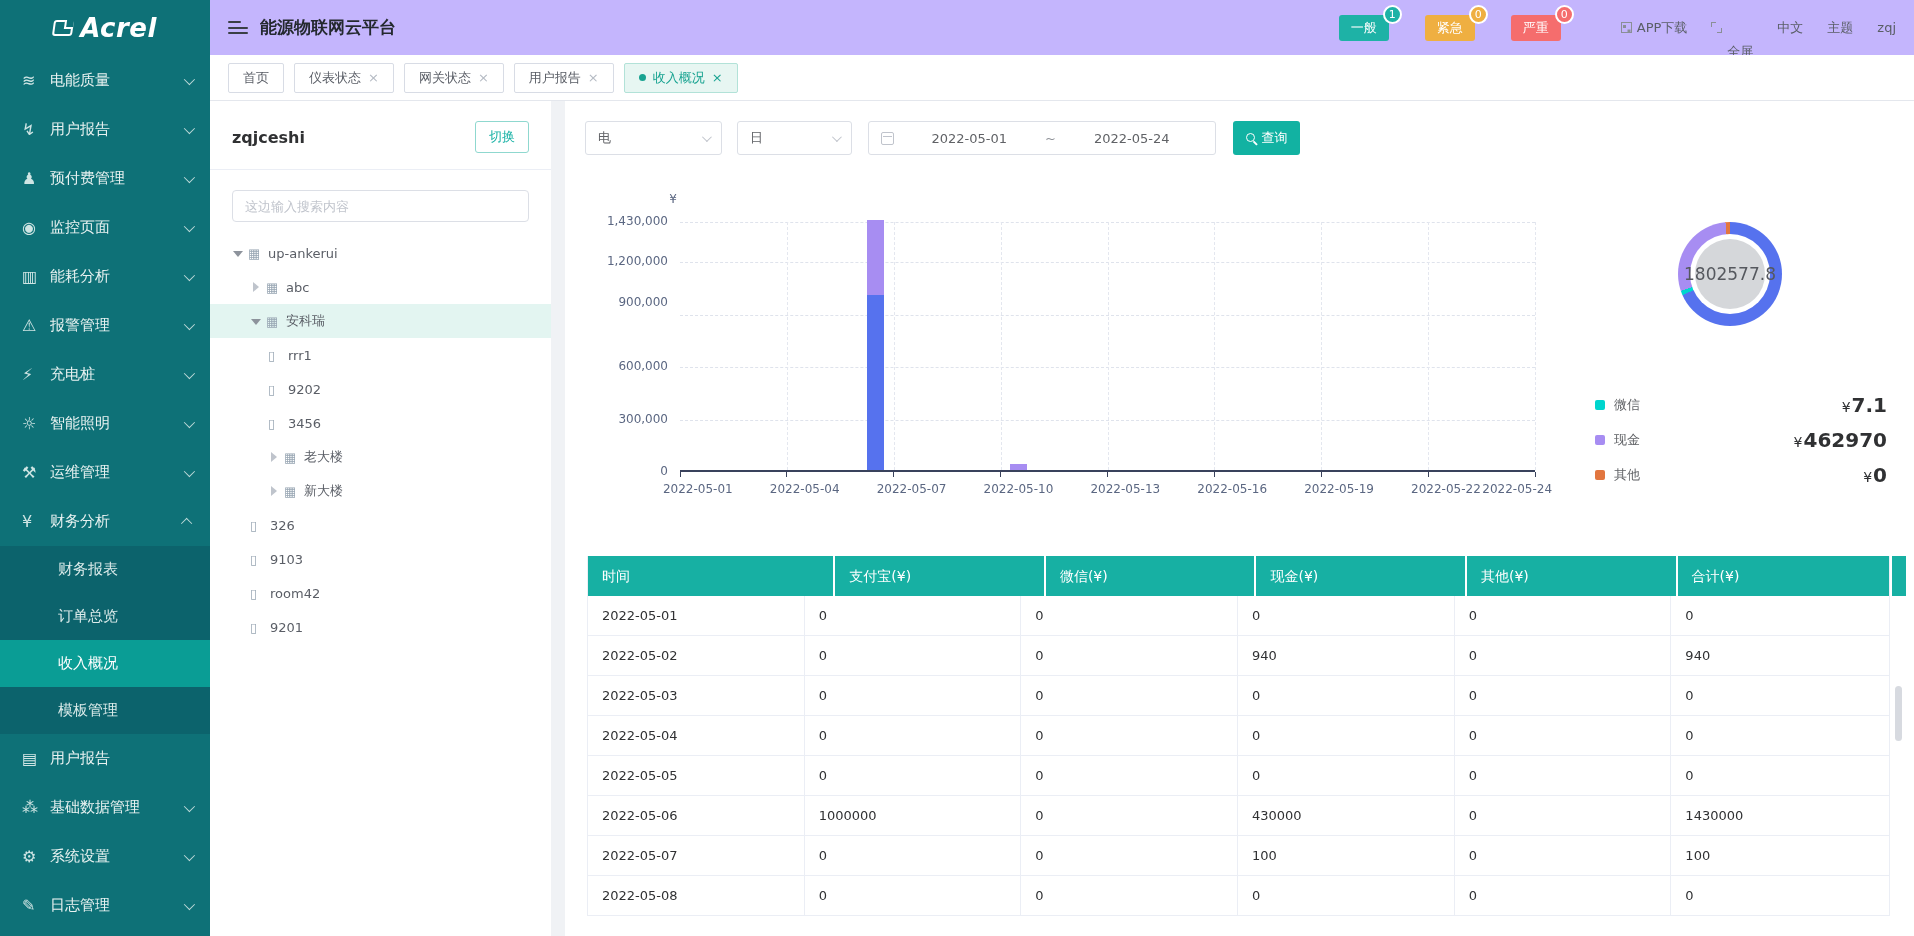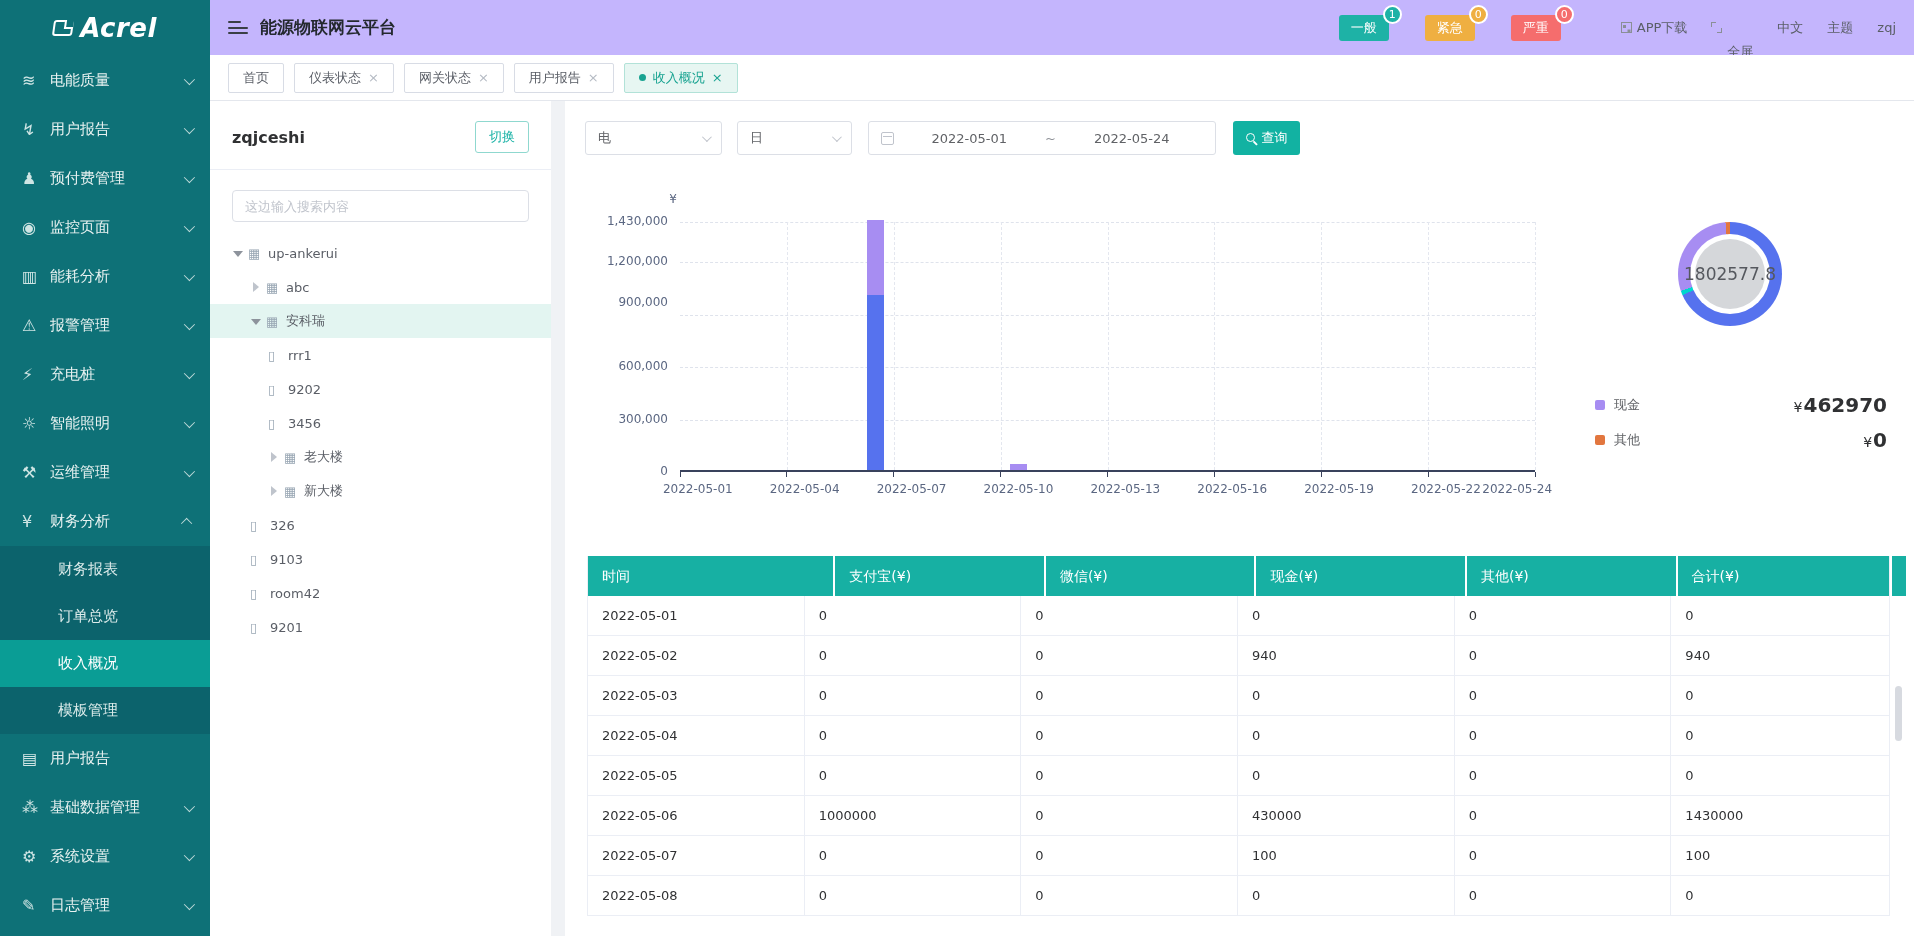--- a/index.html
+++ b/index.html
@@ -384,20 +384,25 @@
       </div>
 
     <div class="donut">
       <div class="ring" id="ring" style="background: conic-gradient(rgb(86, 114, 238) 0deg, rgb(86, 114, 238) 246deg, rgb(0, 213, 206) 246deg, rgb(0, 213, 206) 251deg, rgb(167, 141, 242) 251deg, rgb(167, 141, 242) 355deg, rgb(226, 118, 63) 355deg, rgb(226, 118, 63) 360deg);"></div>
       <div class="hole"></div>
       <div class="gray-center">1802577.8</div>
     </div>
 
     <div class="legend" id="legend">
         <div class="lg-row">
+          <div class="lg-swatch" style="background: rgb(0, 213, 206);"></div>
+          <div class="lg-label">微信</div>
+          <div class="lg-val"><span class="cur">¥</span>7.1</div>
+        </div>
+        <div class="lg-row">
           <div class="lg-swatch" style="background: rgb(167, 141, 242);"></div>
           <div class="lg-label">现金</div>
           <div class="lg-val"><span class="cur">¥</span>462970</div>
         </div>
         <div class="lg-row">
           <div class="lg-swatch" style="background: rgb(226, 118, 63);"></div>
           <div class="lg-label">其他</div>
           <div class="lg-val"><span class="cur">¥</span>0</div>
         </div>
       </div>

